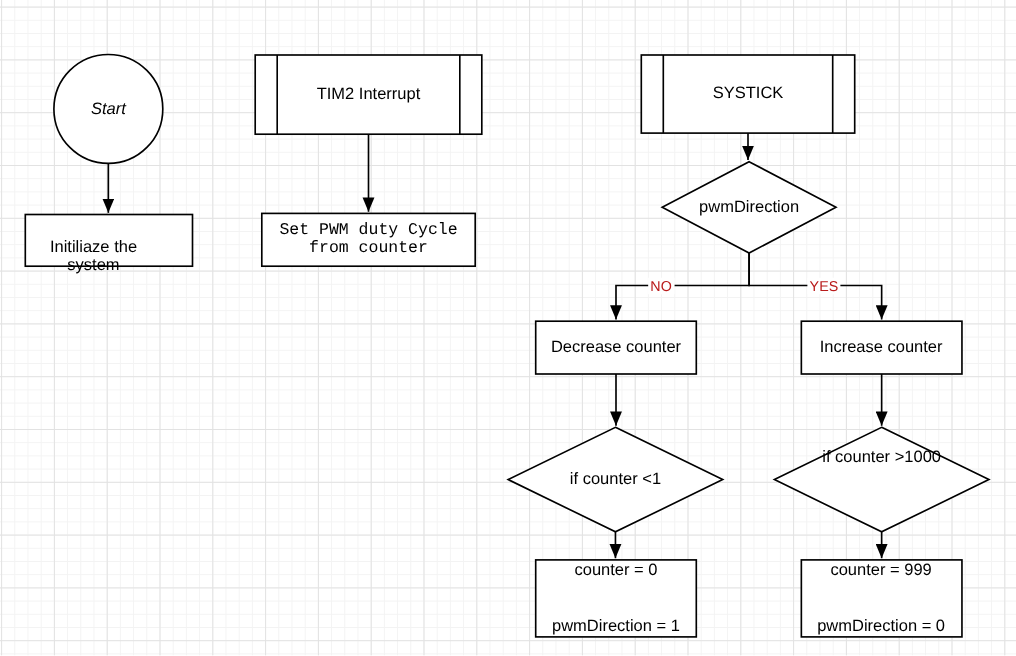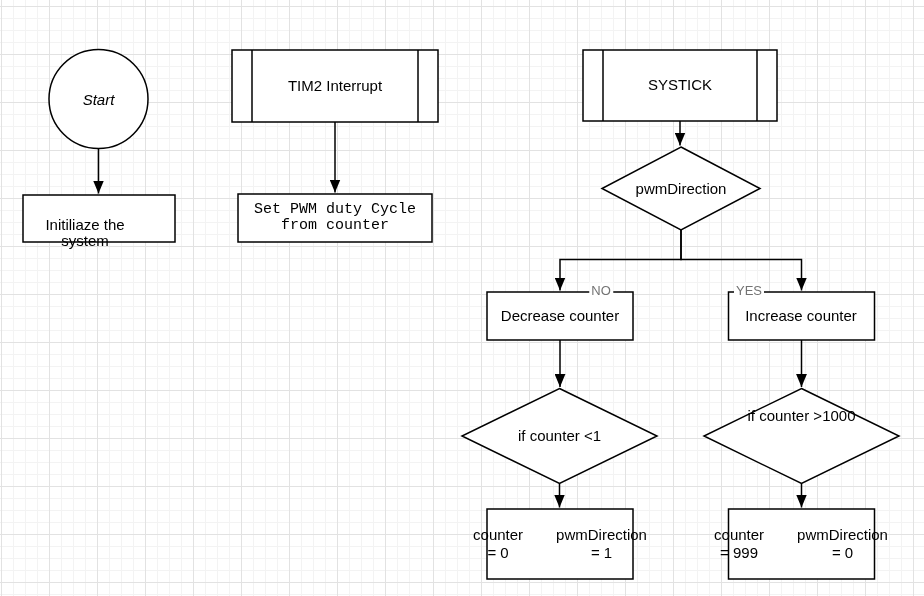--- a/index.html
+++ b/index.html
@@ -23,30 +23,29 @@
     position: absolute;
     display: flex;
     align-items: center;
     justify-content: center;
     text-align: center;
     font-size: 15px;
     color: #000000;
     line-height: 16px;
     pointer-events: none;
   }
-  .lbl.multiline { flex-direction: row; line-height: 18px; gap: 33px; }
+  .lbl.multiline { flex-direction: column; line-height: 18px; gap: 33px; }
   .edge-lbl {
     position: absolute;
     transform: translate(-50%, -50%);
     background: #ffffff;
     padding: 0 2px;
     font-size: 13px;
-    color: #737373;
+    color: #b91c1c;
     pointer-events: none;
-    margin-top: 30px;
   }
 </style>
 </head>
 <body>
 
 <div id="canvas">
 
   <svg id="shapes" width="924" height="596" viewBox="0 0 924 596">
     <defs>
       <marker id="arrow" viewBox="0 0 12 10" refX="12" refY="5" markerWidth="13" markerHeight="11" markerUnits="userSpaceOnUse" orient="auto">

